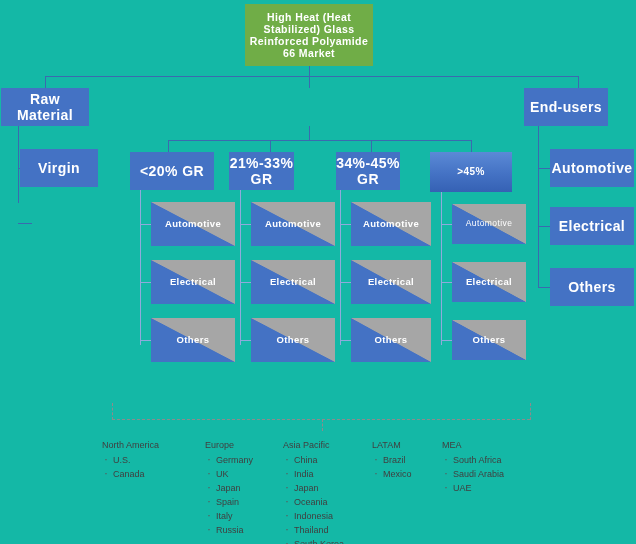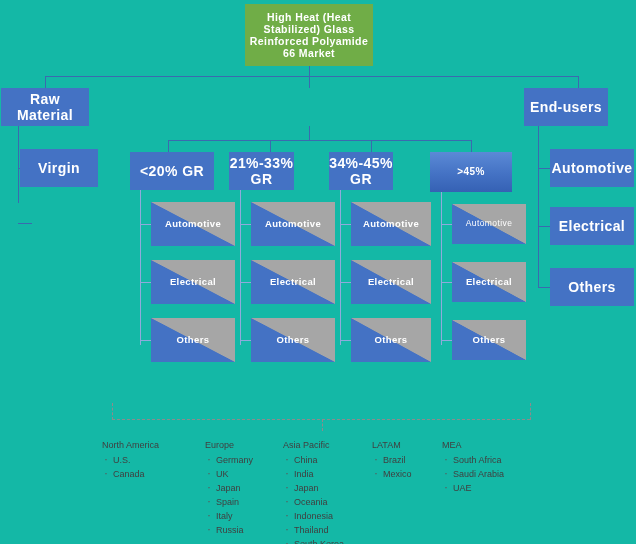--- a/index.html
+++ b/index.html
@@ -197,21 +197,21 @@
   <div class="box box-split" style="left:251px; top:202px; width:84px; height:44px;">
     <span class="lbl">Automotive</span>
   </div>
   <div class="box box-split" style="left:251px; top:260px; width:84px; height:44px;">
     <span class="lbl">Electrical</span>
   </div>
   <div class="box box-split" style="left:251px; top:318px; width:84px; height:44px;">
     <span class="lbl">Others</span>
   </div>
 
-  <div class="box box-blue" style="left:329px; top:152px; width:64px; height:38px;">
+  <div class="box box-blue" style="left:336px; top:152px; width:64px; height:38px;">
     <span class="lbl">34%-45% GR</span>
   </div>
   <div class="conn v light" style="left:340px; top:190px; height:155px;"></div>
   <div class="conn h light" style="left:340px; top:224px; width:11px;"></div>
   <div class="conn h light" style="left:340px; top:282px; width:11px;"></div>
   <div class="conn h light" style="left:340px; top:340px; width:11px;"></div>
 
   <div class="box box-split" style="left:351px; top:202px; width:80px; height:44px;">
     <span class="lbl">Automotive</span>
   </div>

